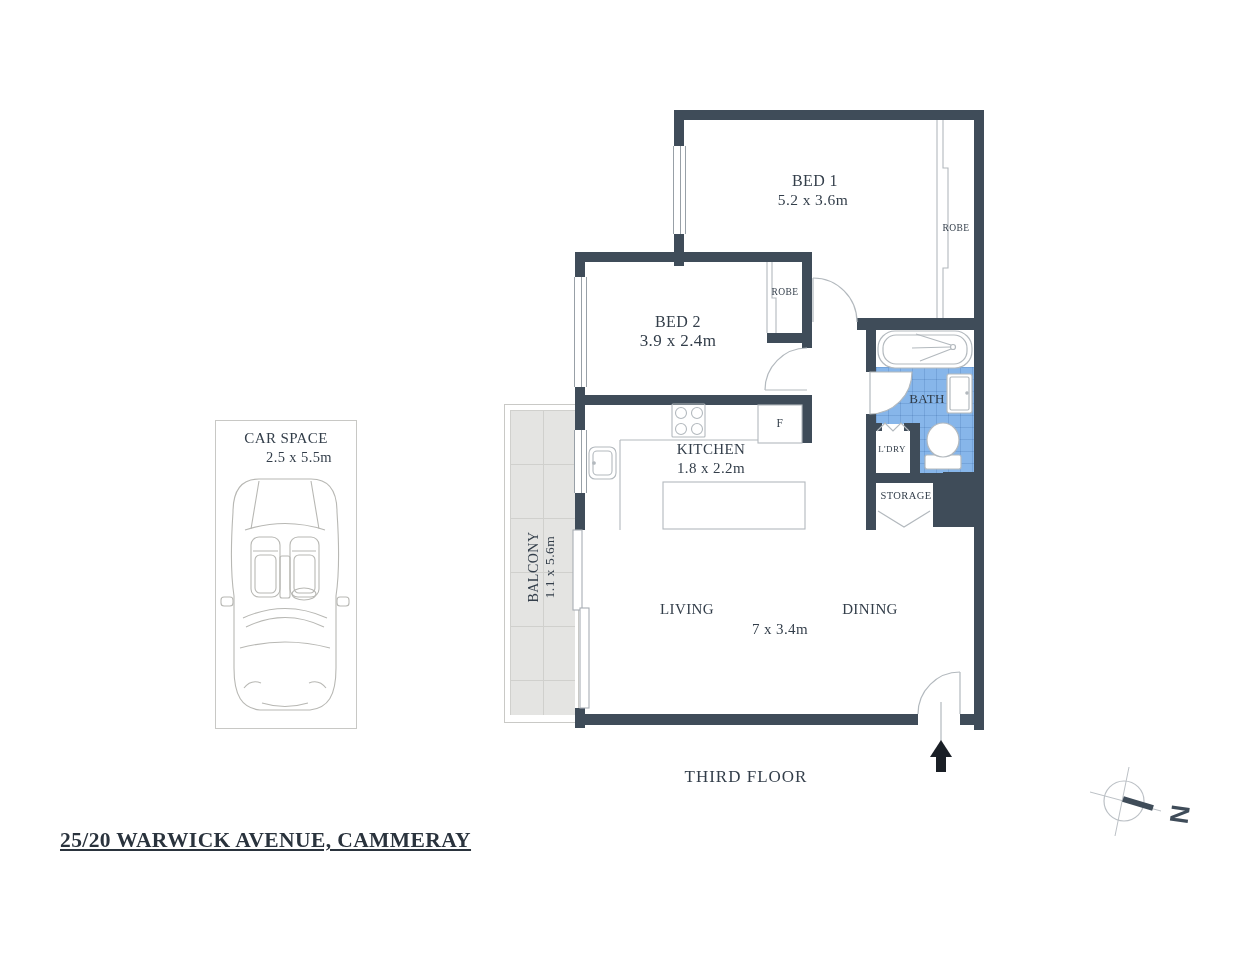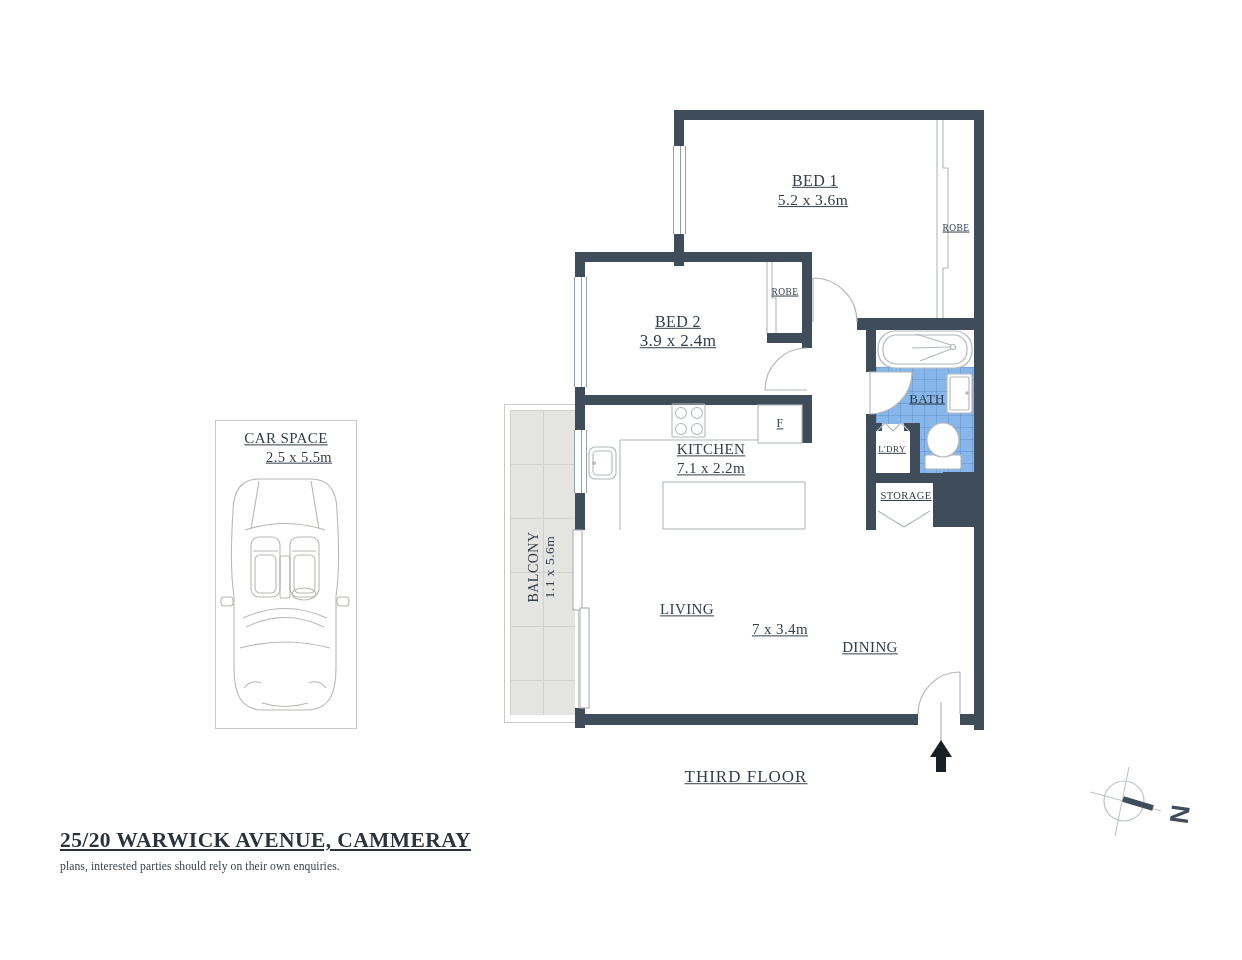--- a/index.html
+++ b/index.html
@@ -7,21 +7,21 @@
     --line:#B3B9BE;
     --text:#333E4A;
     --bath:#87B6EA;
     --balcony:#E4E4E2;
   }
   html,body{margin:0;padding:0;background:#fff;}
   body{width:1242px;height:960px;position:relative;overflow:hidden;
        font-family:"Liberation Serif","DejaVu Serif",serif;color:var(--text);}
   .wall{position:absolute;background:var(--wall);}
   .lbl{position:absolute;transform:translate(-50%,-50%);white-space:nowrap;
-       letter-spacing:.4px;color:var(--text);line-height:1.15;text-decoration:underline;}
+       letter-spacing:.4px;color:var(--text);line-height:1.15;}
   .floor{position:absolute;}
   .bath-floor{background-color:var(--bath);
     background-image:linear-gradient(rgba(25,70,140,.16) 1px,transparent 1px),
                      linear-gradient(90deg,rgba(25,70,140,.16) 1px,transparent 1px);
     background-size:12px 12px;}
   .balcony-border{position:absolute;border:1px solid #C9C9C6;}
   .balcony-tiles{background-color:var(--balcony);
     background-image:linear-gradient(#D0D0CD 1px,transparent 1px),
                      linear-gradient(90deg,#D0D0CD 1px,transparent 1px);
     background-size:100% 54px,33px 100%;}
@@ -166,33 +166,32 @@
 
 <div class="lbl" style="left:678px;top:322px;font-size:16px;">BED 2</div>
 <div class="lbl" style="left:678px;top:341px;font-size:17px;">3.9 x 2.4m</div>
 <div class="lbl" style="left:785px;top:292px;font-size:9.5px;">ROBE</div>
 
 <div class="lbl" style="left:927px;top:399px;font-size:13px;color:#2E3944;">BATH</div>
 <div class="lbl" style="left:892px;top:449px;font-size:9px;">L'DRY</div>
 <div class="lbl" style="left:906px;top:496px;font-size:10.5px;">STORAGE</div>
 
 <div class="lbl" style="left:711px;top:450px;font-size:15px;">KITCHEN</div>
-<div class="lbl" style="left:711px;top:469px;font-size:15px;">7.1 x 2.2m</div>
+<div class="lbl" style="left:711px;top:469px;font-size:15px;">1.8 x 2.2m</div>
 <div class="lbl" style="left:780px;top:424px;font-size:11.5px;">F</div>
 
 <div class="lbl" style="left:687px;top:610px;font-size:15px;">LIVING</div>
-<div class="lbl" style="left:870px;top:610px;font-size:15px;margin-top:38px;">DINING</div>
+<div class="lbl" style="left:870px;top:610px;font-size:15px;">DINING</div>
 <div class="lbl" style="left:780px;top:630px;font-size:15px;">7 x 3.4m</div>
 
 <div class="balcony-label" style="left:542px;top:567px;">
   <div style="font-size:14px;">BALCONY</div>
   <div style="font-size:13.5px;">1.1 x 5.6m</div>
 </div>
 
 <div class="lbl" style="left:746px;top:777px;font-size:17px;letter-spacing:1px;">THIRD FLOOR</div>
 
 <div class="lbl" style="left:286px;top:439px;font-size:15px;">CAR SPACE</div>
 <div class="lbl" style="left:291px;top:457px;font-size:14.5px;margin-left:8px;">2.5 x 5.5m</div>
 
 <div class="title" style="left:60px;top:828px;font-size:21.5px;text-decoration:underline;">25/20 WARWICK AVENUE, CAMMERAY</div>
 <div class="disclaimer" style="left:60px;top:859px;">
-  <div>plans, interested parties should rely on their own enquiries.</div>
 </div>
 
 </body></html>

